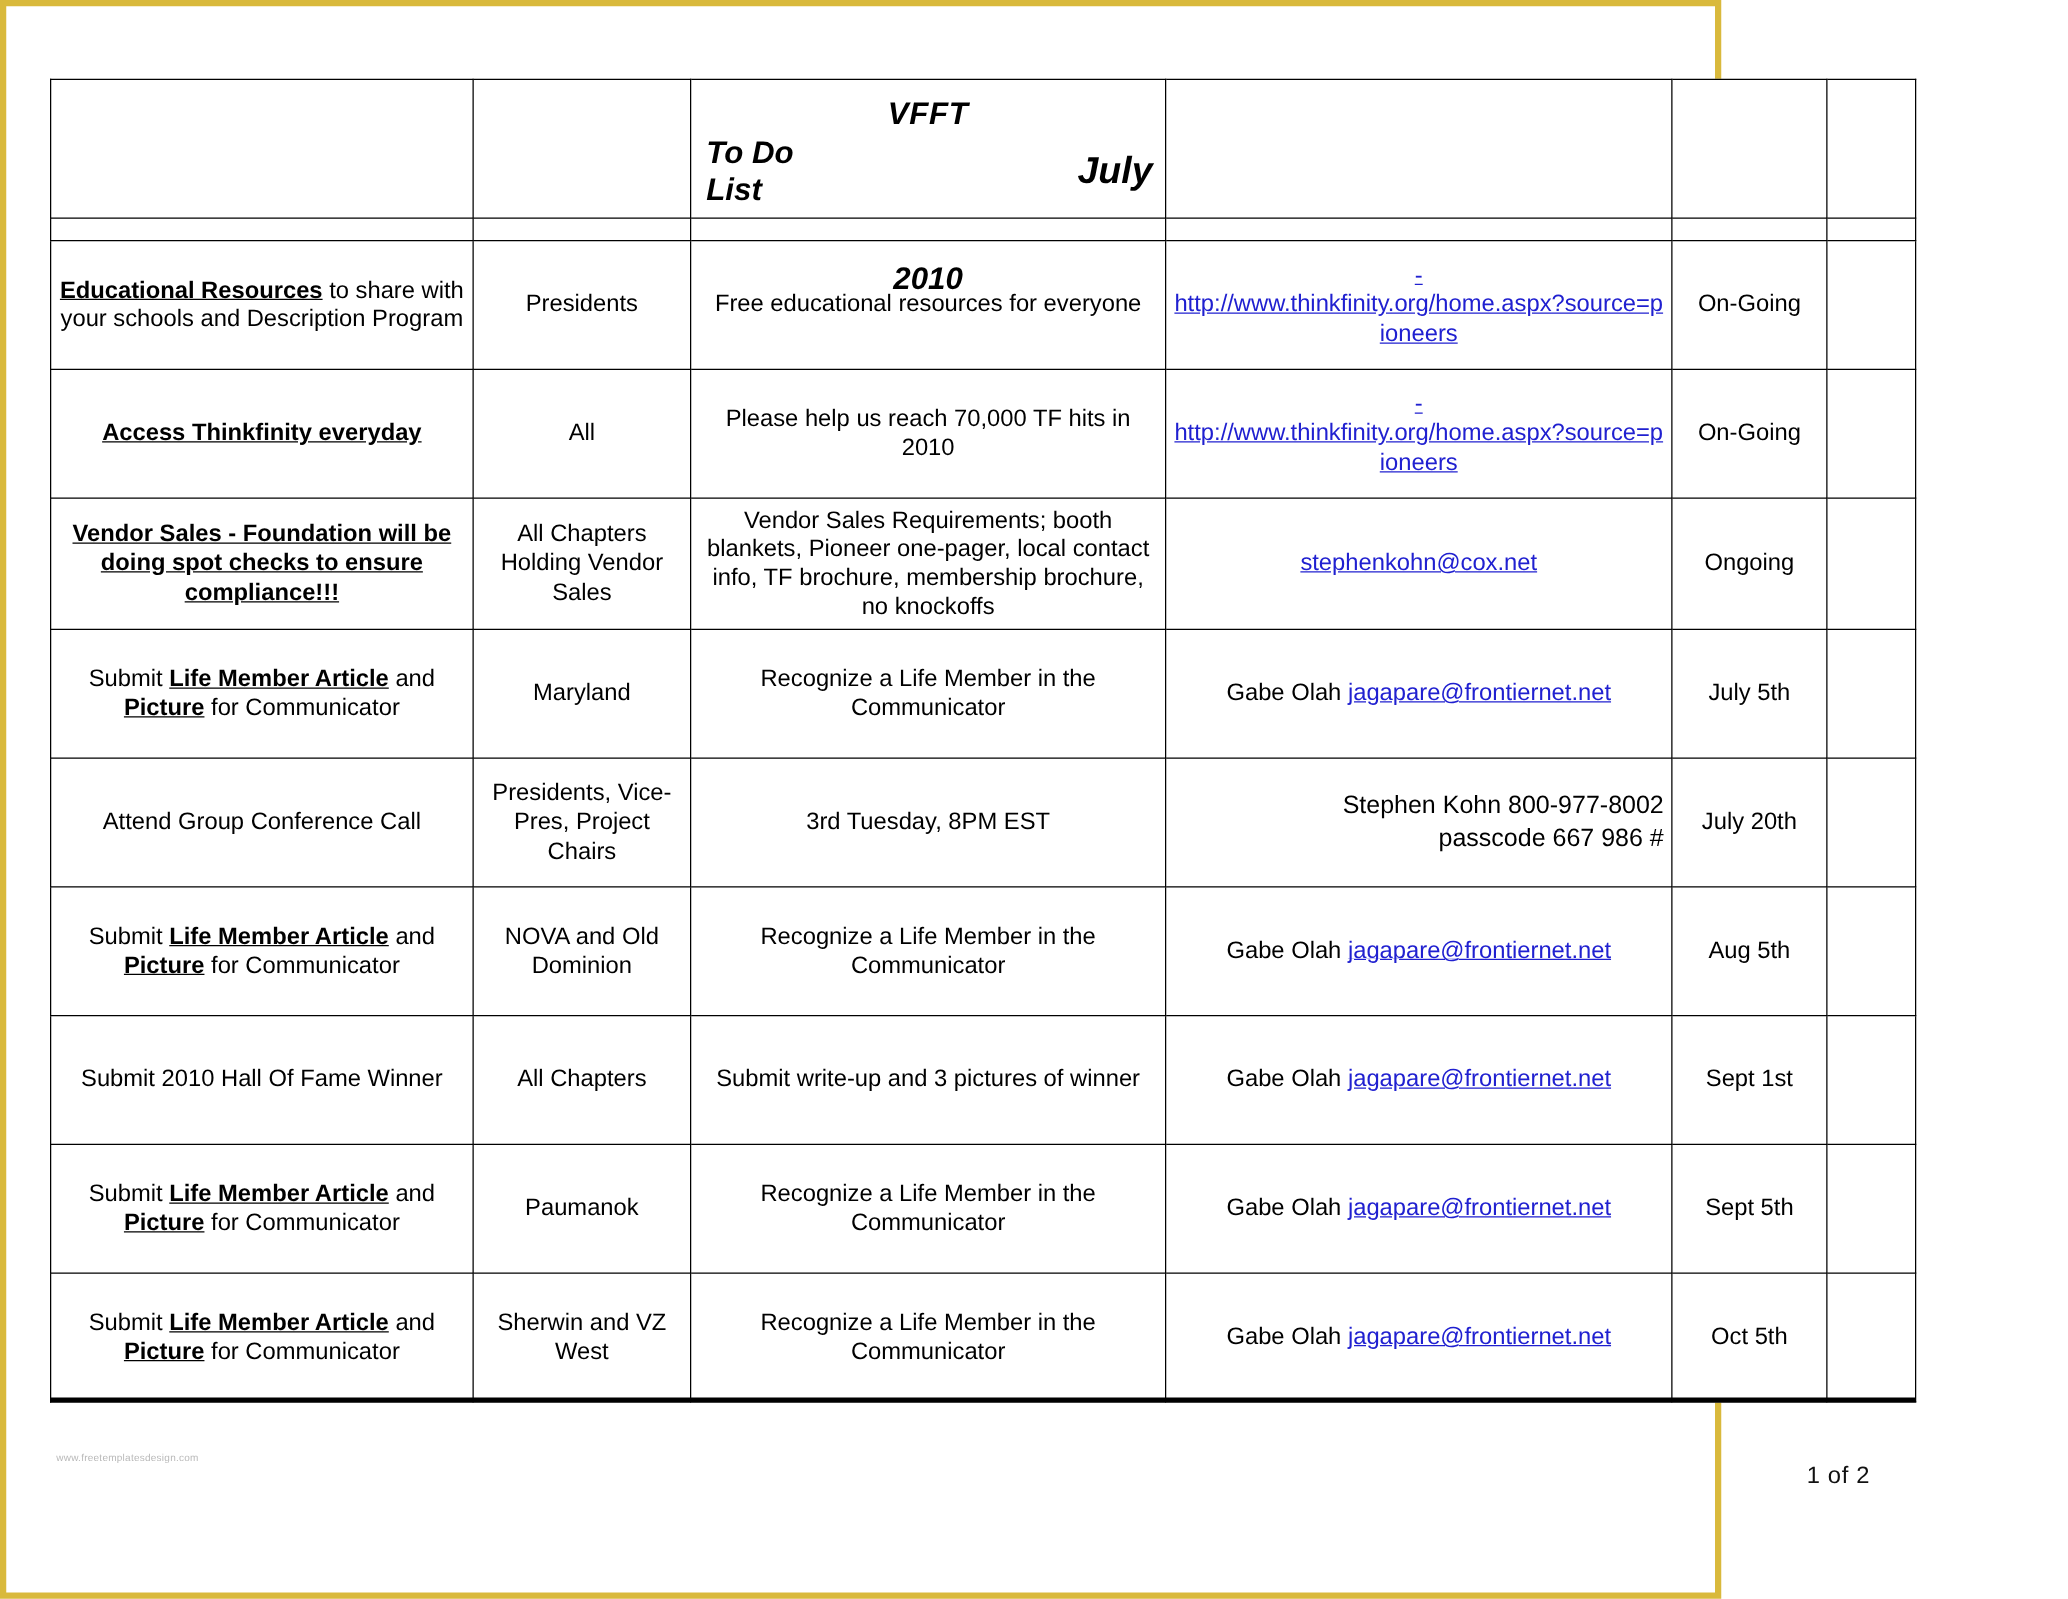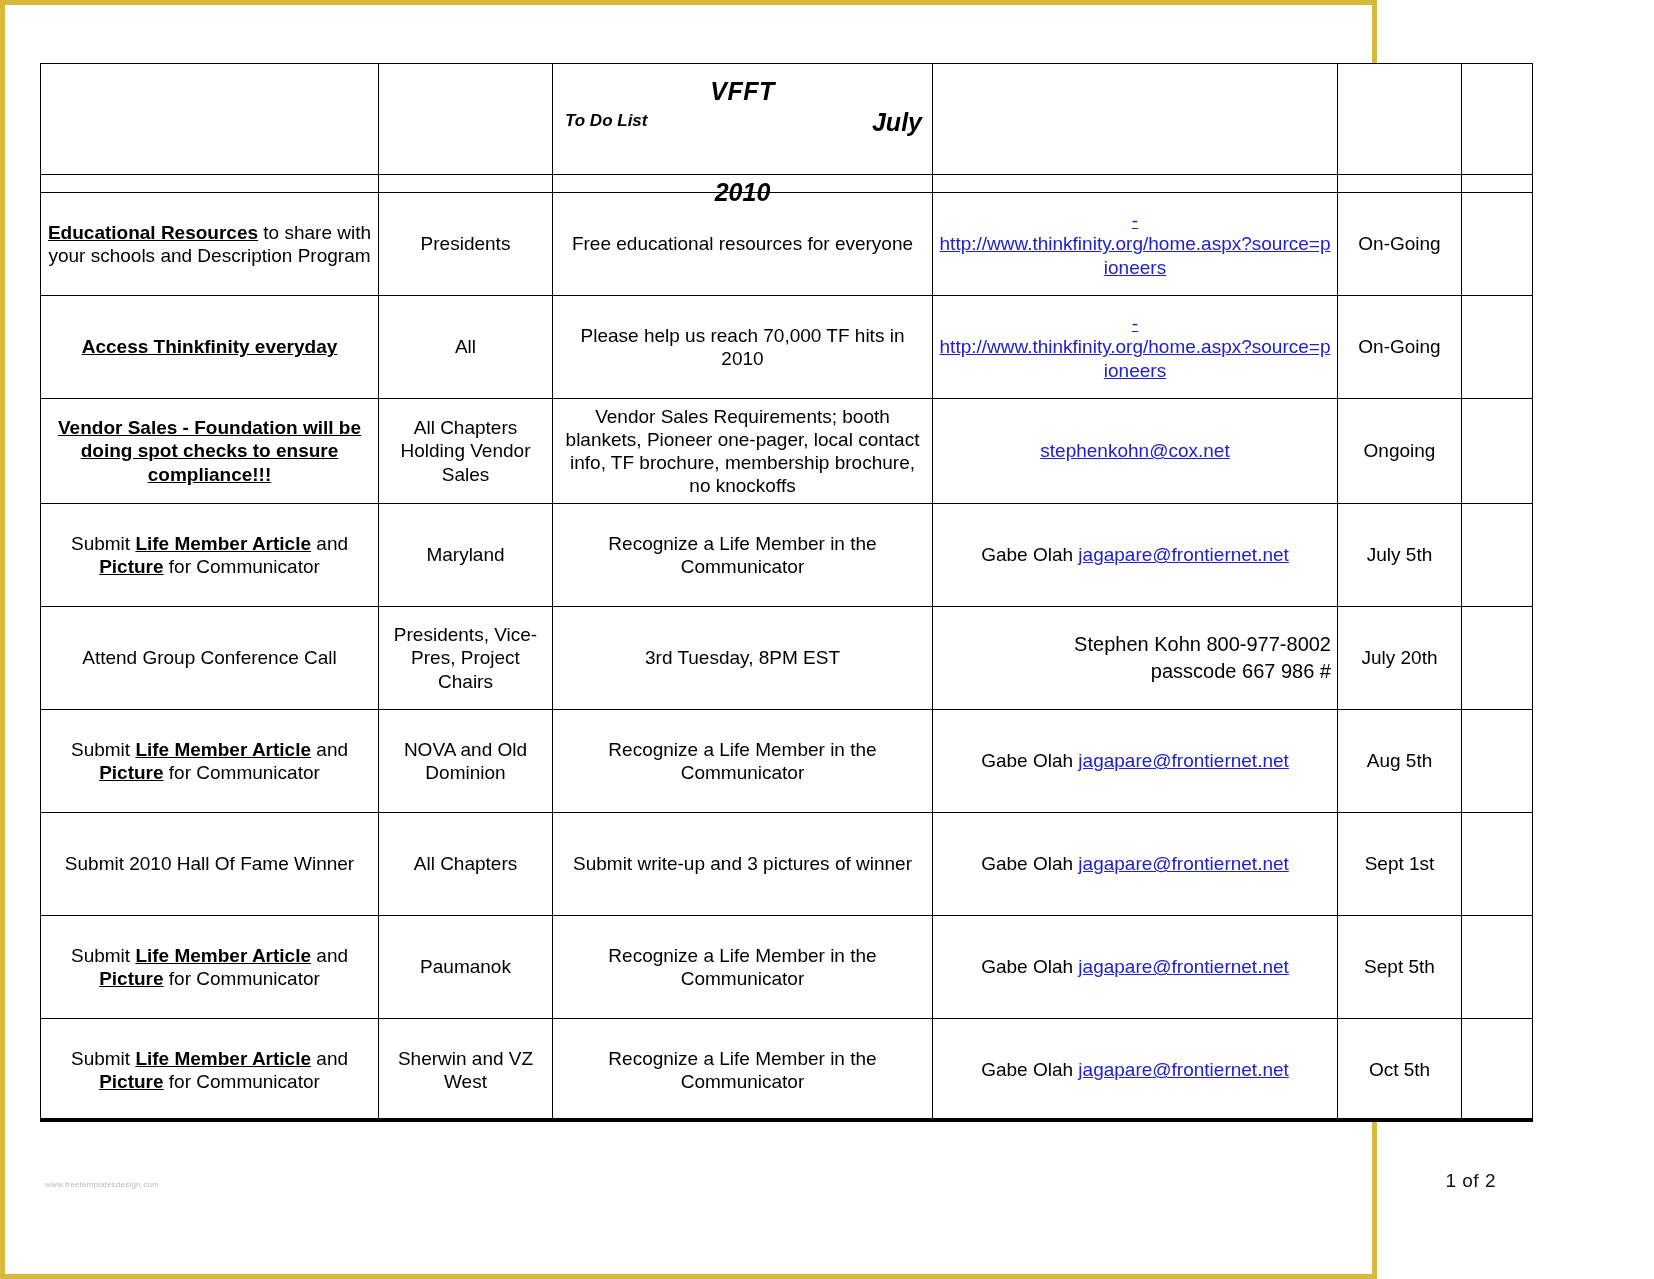--- a/index.html
+++ b/index.html
@@ -63,22 +63,22 @@
     font-weight: bold;
   }
   .title-grid {
     display: grid;
     grid-template-columns: 1fr 1fr 1fr;
     grid-template-rows: 1fr 1fr 1fr;
     height: 86px;
     align-items: center;
   }
   .t-org  { grid-column: 2; grid-row: 1; font-size: 25px; letter-spacing: .5px; }
-  .t-todo { grid-column: 1; grid-row: 2; font-size: 17px; text-align: left; padding-left: 6px;}
-  .t-month{ grid-column: 3; grid-row: 2; font-size: 25px; text-align: right; padding-right: 4px;}
+  .t-todo { grid-column: 1; grid-row: 2; font-size: 25px; text-align: left; padding-left: 6px;}
+  .t-month{ grid-column: 3; grid-row: 2; font-size: 30px; text-align: right; padding-right: 4px;}
   .t-year { grid-column: 2; grid-row: 3; font-size: 25px; margin-top: 40px; }
 
   
   .head-row td {
     background: #d4f7f7;
     font-weight: bold;
     font-size: 21px;
     height: 54px;
     border-top: 4px solid #000;
     border-bottom: 1px solid #000;
@@ -125,21 +125,21 @@
   }
   .pagenum {
     position: absolute;
     right: 36px;
     top: 10px;
     letter-spacing: .5px;
   }
   .watermark {
     position: absolute;
     left: 5px;
-    top: 20px;
+    top: 2px;
     font-size: 8px;
     color: #b9b9b9;
     letter-spacing: .2px;
     font-family: "Liberation Sans", sans-serif;
   }
 </style>
 </head>
 <body>
 
 <div class="page">

